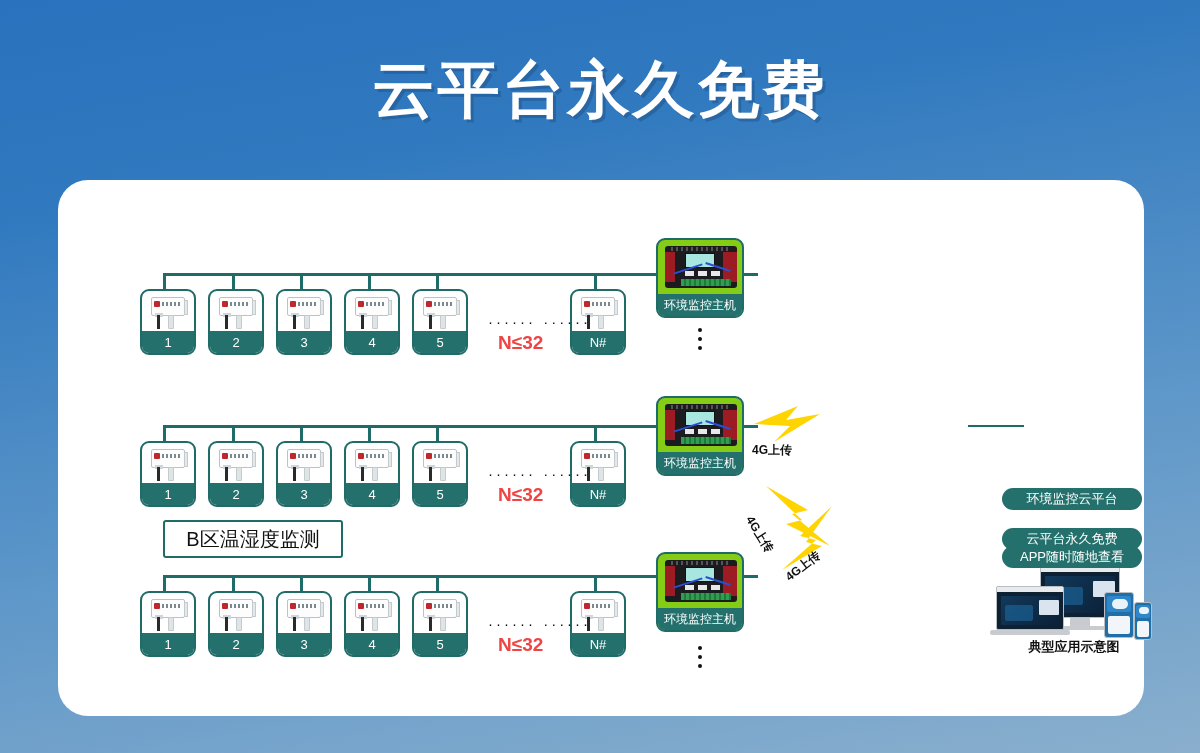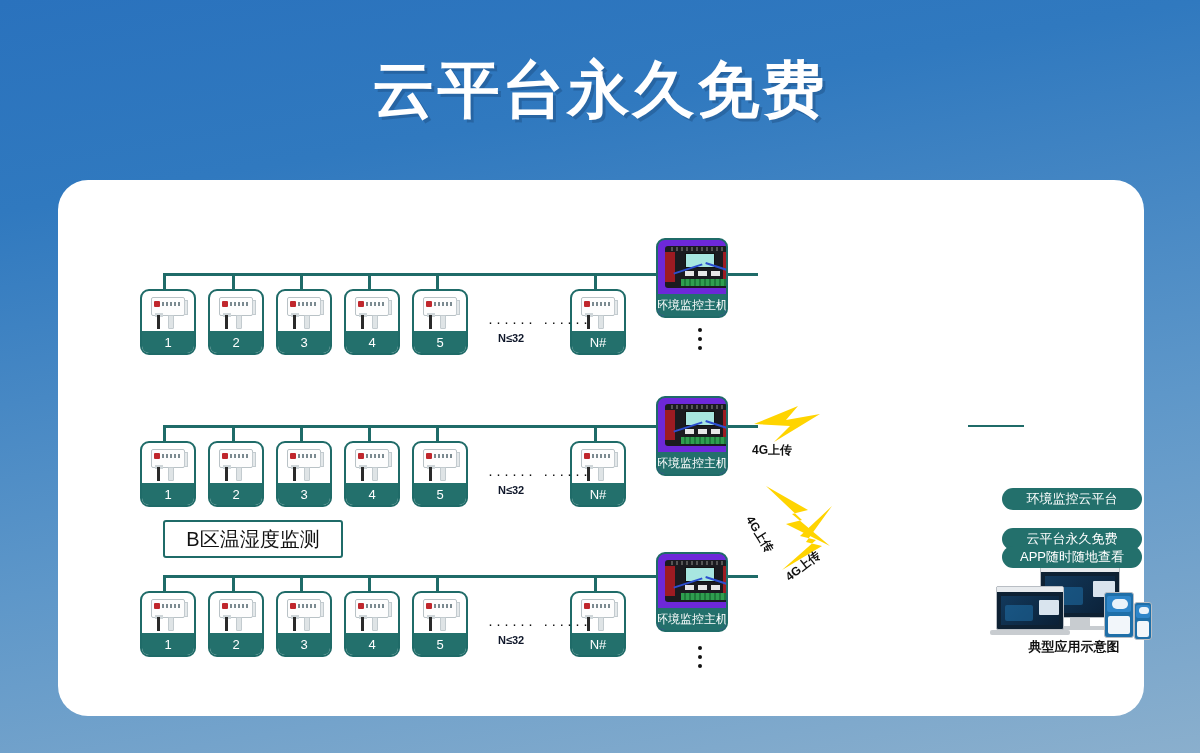--- a/index.html
+++ b/index.html
@@ -61,23 +61,23 @@
   .dev-logo { position:absolute; left:2px; top:3px; width:6px; height:6px; background:#c0272d; border-radius:1px;}
   .dev-txt { position:absolute; left:10px; top:4px; width:20px; height:4px;
     background:repeating-linear-gradient(90deg,#7b8a90 0 2px,transparent 2px 4px); }
   .dev-side { position:absolute; right:-4px; top:2px; width:4px; height:15px; background:#e4e8ea; border:1px solid #c3cbcf;}
   .probe1 { position:absolute; left:15px; top:24px; width:3px; height:14px; background:#2a2a2a;}
   .probe2 { position:absolute; left:26px; top:24px; width:6px; height:14px; background:#dfe4e6; border:1px solid #c3cbcf; border-radius:1px;}
   .probe-cap{ position:absolute; left:13px; top:22px; width:8px; height:4px; background:#cfd6d9;}
 
   
   .host {
-    position:absolute; width:72px; height:80px;
+    position:absolute; width:88px; height:80px;
     border:2px solid #1f6b68; border-radius:9px;
-    background:#6d28d9; overflow:hidden;
+    background:#84cc16; overflow:hidden;
   }
   .host .art { position:absolute; left:0; top:0; width:100%; height:54px; }
   .host .cap {
     position:absolute; left:0; bottom:0; width:100%; height:22px;
     background:#23706c; color:#fff; font-size:12px;
     display:flex; align-items:center; justify-content:center; white-space:nowrap;
   }
   .hb { position:absolute; left:7px; top:6px; width:72px; height:42px;
         background:#1b1b20; border-radius:3px; }
   .hb-red-l { position:absolute; left:0; top:6px; width:10px; height:30px; background:#9d1b22;}
@@ -87,21 +87,21 @@
   .hb-top { position:absolute; left:6px; top:1px; width:60px; height:4px;
             background:repeating-linear-gradient(90deg,#555 0 2px,transparent 2px 5px);}
   .hb-btn { position:absolute; top:25px; width:9px; height:5px; background:#e8e8e8;}
   .hb-grn { position:absolute; left:16px; bottom:2px; width:50px; height:7px;
             background:repeating-linear-gradient(90deg,#2f9e4f 0 3px,#1e7a3a 3px 5px);}
   .hb-blue1{ position:absolute; left:8px; top:22px; width:30px; height:2px; background:#2c4fd0; transform:rotate(-18deg);}
   .hb-blue2{ position:absolute; right:6px; top:20px; width:26px; height:2px; background:#2c4fd0; transform:rotate(18deg);}
 
   
   .dots-h { position:absolute; font-size:15px; letter-spacing:3px; color:#111; white-space:nowrap; }
-  .nle { position:absolute; font-size:11px; font-weight:bold; color:#0f172a; white-space:nowrap;}
+  .nle { position:absolute; font-size:19px; font-weight:bold; color:#ef4444; white-space:nowrap;}
   .dots-v { position:absolute; display:flex; flex-direction:column; gap:5px; align-items:center;}
   .dots-v i { width:4px; height:4px; background:#111; border-radius:50%; display:block;}
 
   
   .bolt { position:absolute; }
   .bolt svg { display:block; }
   .bolt-label { position:absolute; font-size:12px; font-weight:bold; color:#111; white-space:nowrap;}
 
   
   .cloud { position:absolute; left:820px; top:383px; width:110px; height:78px;}

